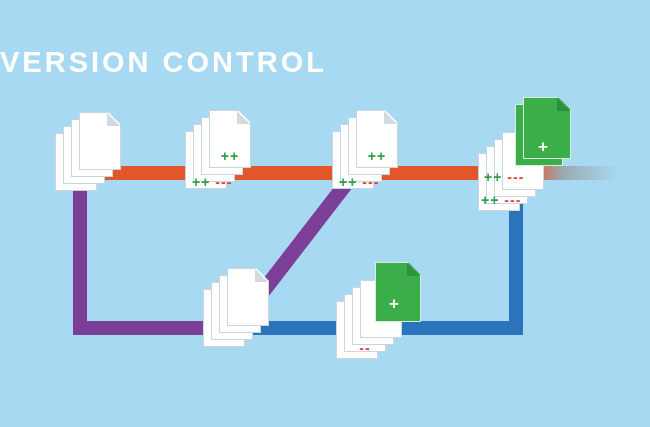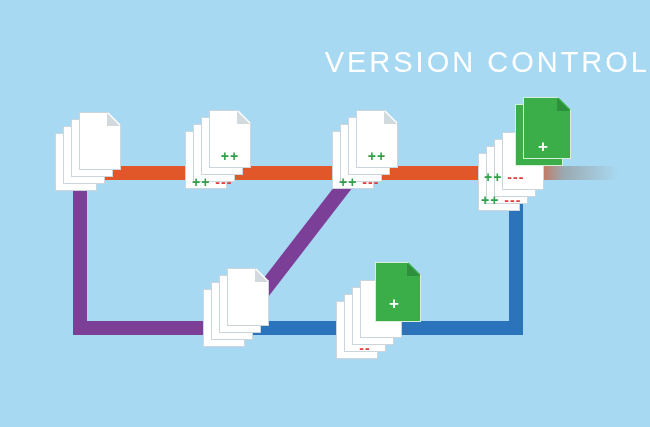--- a/index.html
+++ b/index.html
@@ -7,24 +7,24 @@
     position: relative;
     width: 650px;
     height: 427px;
     background: #a8d9f2;
     overflow: hidden;
     font-family: "Liberation Sans", sans-serif;
   }
   .title {
     position: absolute;
     top: 46px; left: 0; right: 0;
-    text-align: right;
+    text-align: left;
     color: #ffffff;
     font-size: 29px;
-    font-weight: 400;
+    font-weight: 700;
     letter-spacing: 3px;
   }
   .lines { position: absolute; left: 0; top: 0; }
 
   .stack, .gstack { position: absolute; }
   .sheet, .gsheet { position: absolute; box-sizing: border-box; }
   .sheet {
     width: 42px; height: 58px;
     background: #ffffff;
     border: 1px solid #ccd5dc;

